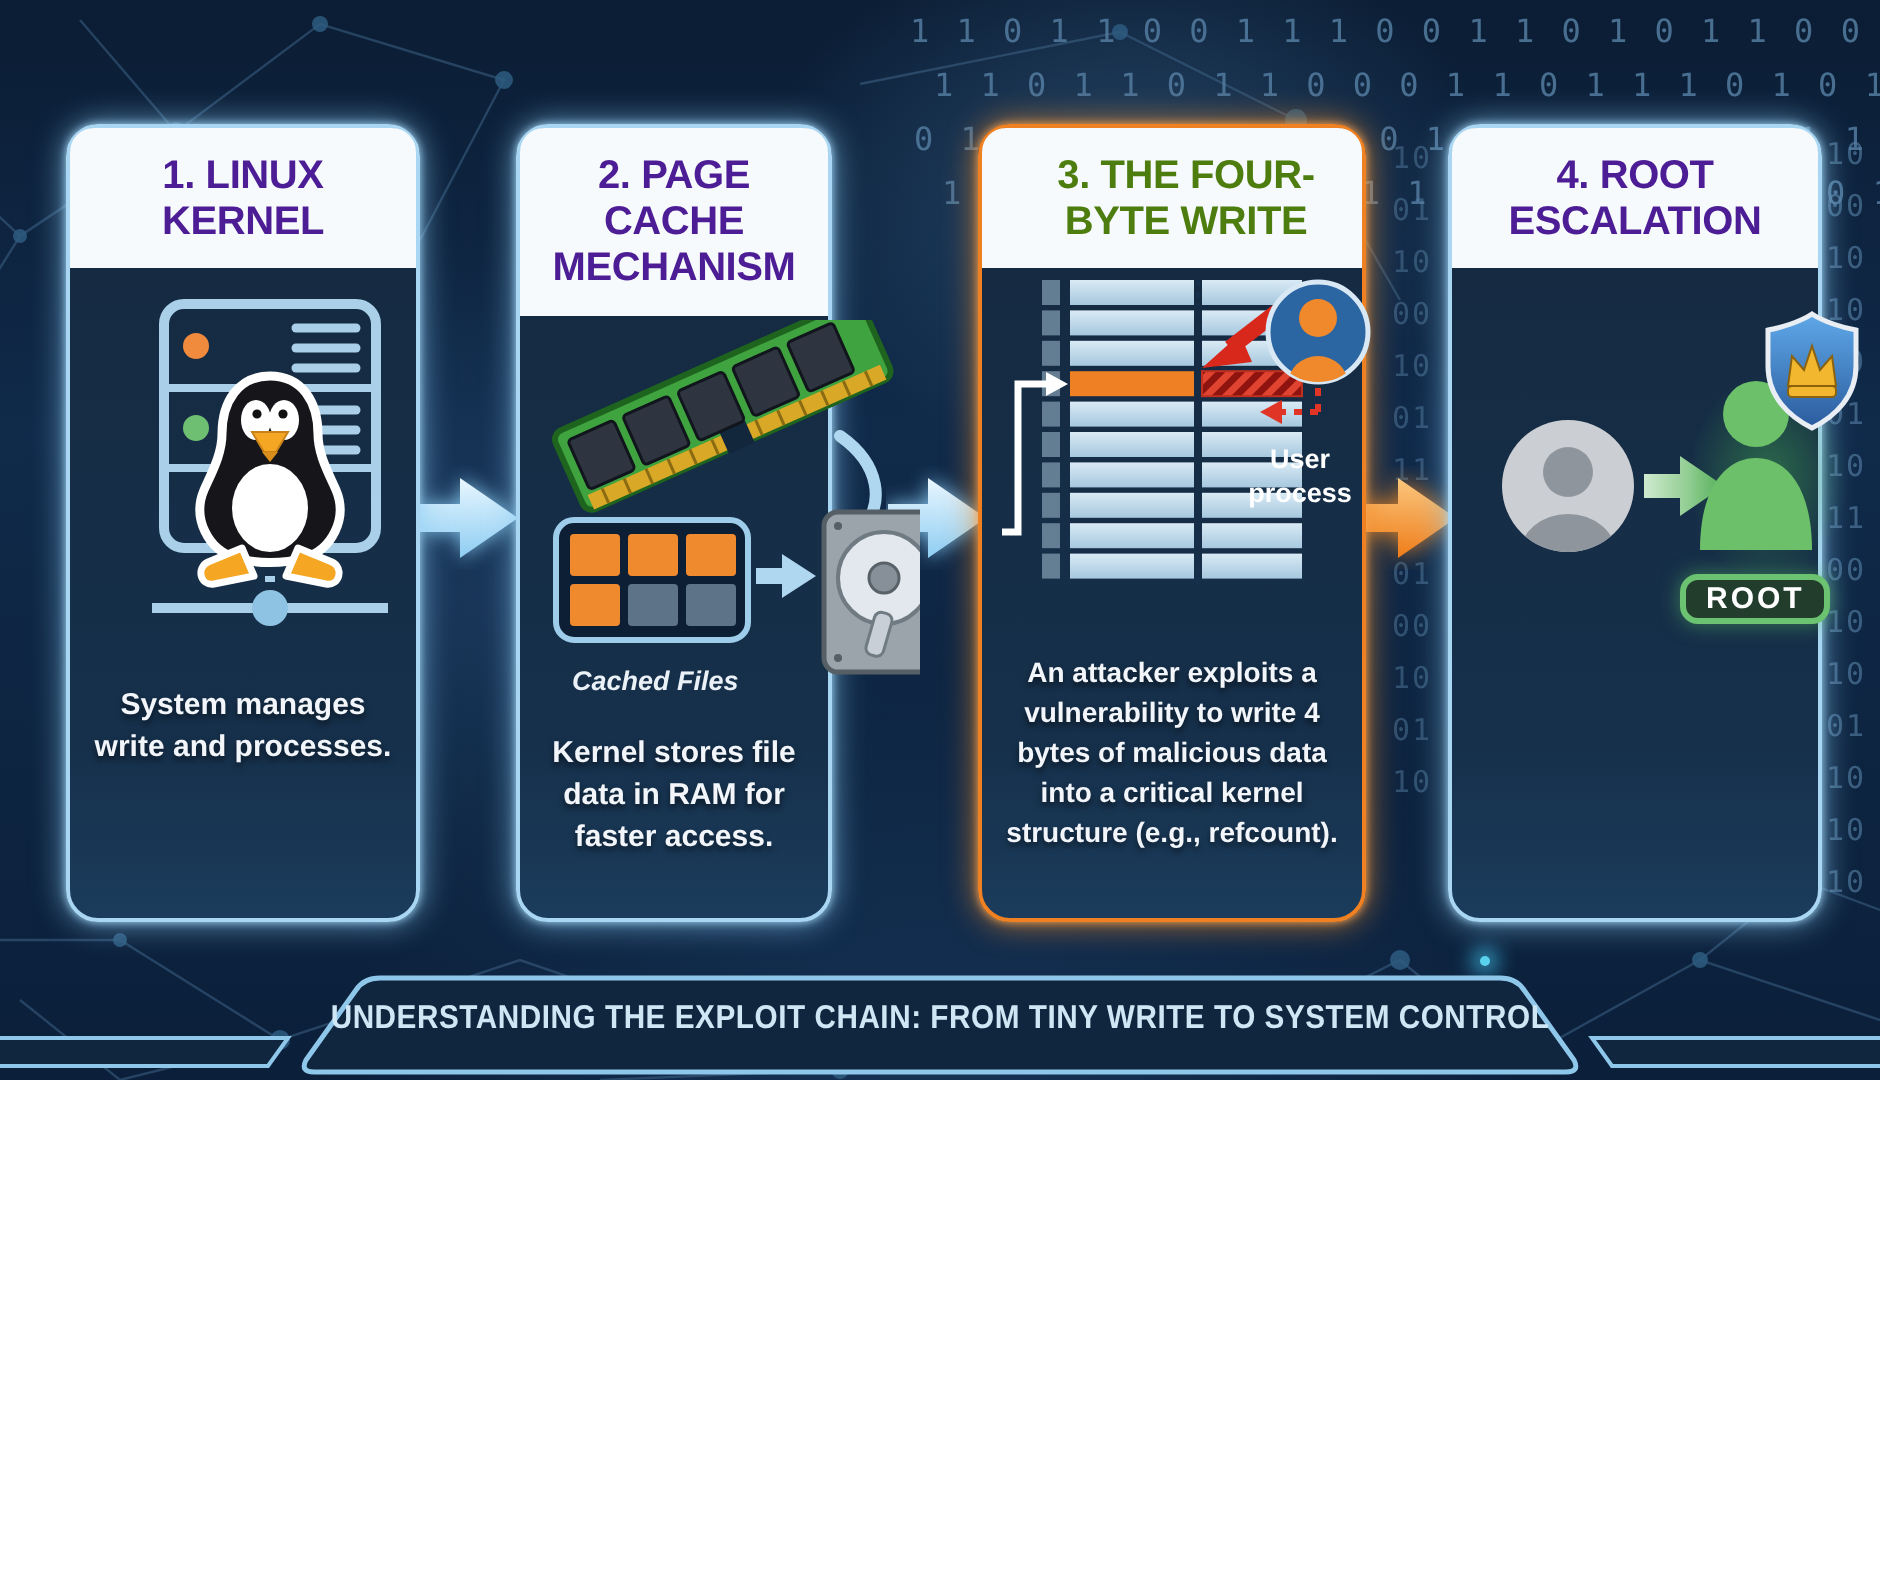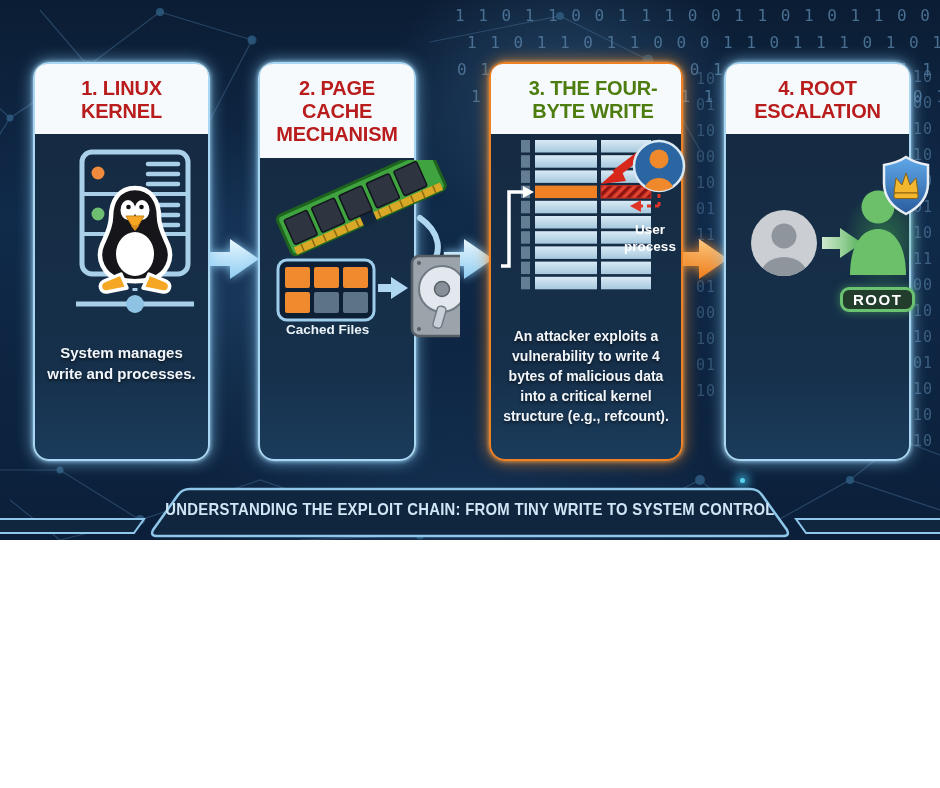--- a/index.html
+++ b/index.html
@@ -39,41 +39,41 @@
     display:flex; flex-direction:column;
   }
   .card.orange { border-color:#F08122; box-shadow:0 0 16px rgba(240,140,40,.8), 0 0 4px rgba(250,180,110,.9); }
   .card1 { left:33px;  width:177px; }
   .card2 { left:258px; width:158px; }
   .card3 { left:489px; width:194px; }
   .card4 { left:724px; width:187px;gap:17px; }
   .card-header {
     background:#F7FAFC; border-radius:12px 12px 0 0; padding:13px 4px 11px;
     text-align:center; font-weight:bold; font-size:20px; line-height:1.16;
-    color:#b91c1c; letter-spacing:-0.2px;
+    color:#4c1d95; letter-spacing:-0.2px;
   }
   .card.orange .card-header { color:#4d7c0f;padding-left:18px; }
   .card-header span { display:inline-block; }
   .card1 .card-header span { max-width:110px; }
   .card2 .card-header span { max-width:165px; }
   .card3 .card-header span { max-width:182px; }
   .card4 .card-header span { max-width:150px; }
   .card-body { flex:1; position:relative; display:flex; flex-direction:column; align-items:center; }
   .icon-zone { position:relative; width:100%;margin-left:24px; }
   .card1 .icon-zone, .card2 .icon-zone { height:200px; }
   .card3 .icon-zone { height:180px; }
   .card4 .icon-zone { height:178px; }
   .card-desc {
     font-weight:bold; text-align:center; color:#F2F6FA; padding:0 8px;
     text-shadow:0 2px 3px rgba(0,0,0,.55);
   }
   .card1 .card-desc, .card2 .card-desc { font-size:15px; line-height:1.4; margin-top:8px; }
   .card3 .card-desc, .card4 .card-desc { font-size:14px; line-height:1.42; margin-top:13px; }
 
-  .cached-label { position:absolute; left:14px; top:164px; font-size:13.5px; font-weight:bold; color:#EAF2F8; }
+  .cached-label { position:absolute; left:14px; top:175px; font-size:13.5px; font-weight:bold; color:#EAF2F8;font-style:italic; }
   .user-label  { position:absolute; right:4px; top:88px; width:78px; text-align:center;
                  font-size:13.5px; font-weight:bold; color:#FFFFFF; line-height:1.25; }
   .root-badge {
     position:absolute; left:102px; top:136px; z-index:4;
     background:#223D2C; border:3px solid #6BC271; border-radius:9px;
     color:#fff; font-weight:bold; font-size:15px; letter-spacing:1.5px;
     padding:1px 10px; box-shadow:0 0 10px rgba(90,190,100,.55);
   }
 
   
@@ -236,20 +236,21 @@
               <circle cx="30" cy="33" r="7.5" fill="#878F98" stroke="#5A6269" stroke-width="1.5"></circle>
               <rect x="23" y="50" width="9" height="22" rx="3.5" fill="#C9CFD6" stroke="#707A83" stroke-width="1.5" transform="rotate(16 27 61)"></rect>
               <circle cx="7" cy="7" r="2" fill="#565E66"></circle>
                 <circle cx="53" cy="7" r="2" fill="#565E66"></circle>
               <circle cx="7" cy="73" r="2" fill="#565E66"></circle>
                 <circle cx="53" cy="73" r="2" fill="#565E66"></circle>
             </g>
           </svg>
           <div class="cached-label">Cached Files</div>
         </div>
+        <div class="card-desc">Kernel stores file data in RAM for faster access.</div>
       </div>
     </div>
 
     <div class="card card3 orange">
       <div class="card-header">
         <span>3. THE FOUR-BYTE WRITE</span>
       </div>
       <div class="card-body">
         <div class="icon-zone">
           <svg width="194" height="178" viewBox="0 0 194 178" style="position:absolute;left:-2px;top:0;">

